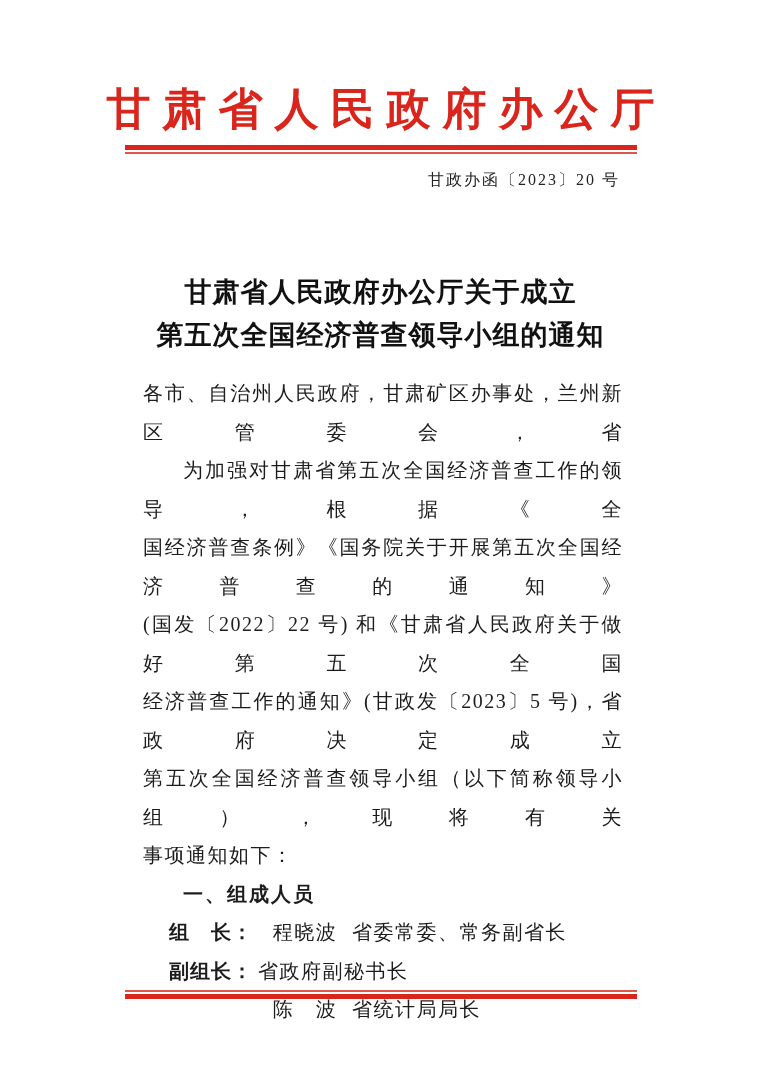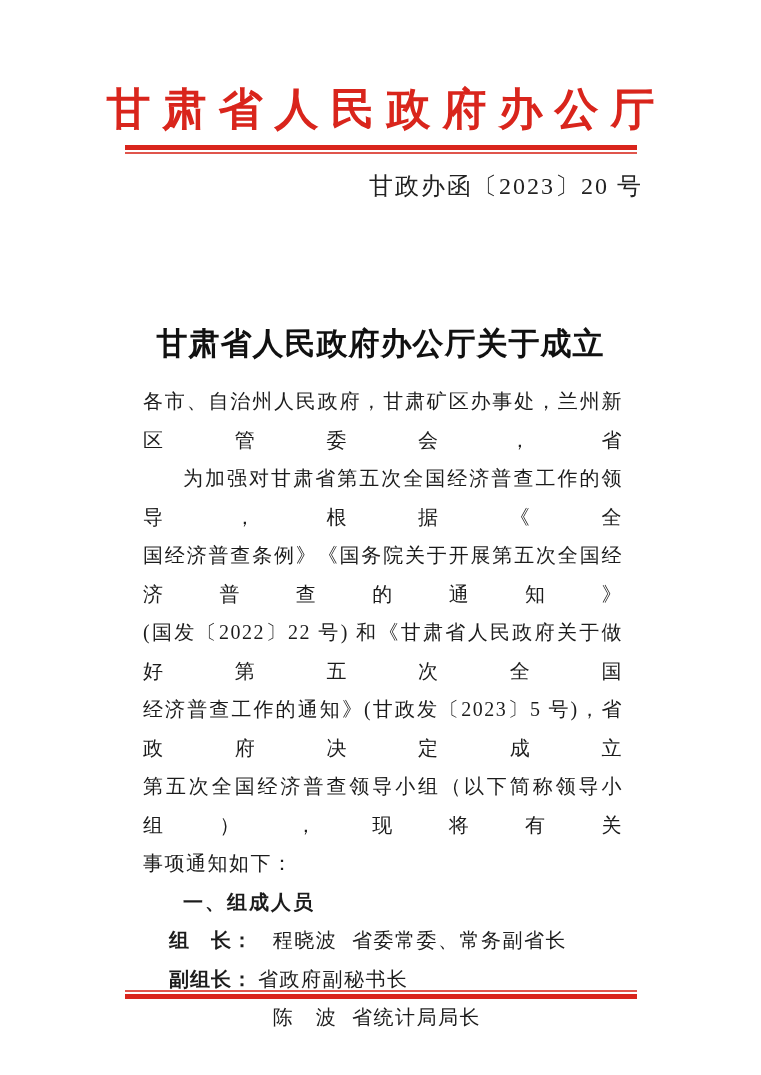--- a/index.html
+++ b/index.html
@@ -25,32 +25,32 @@
     letter-spacing: 12px;
     text-indent: 12px;
     font-family: "Liberation Serif", "DejaVu Serif", serif;
   }
   .rule-top { margin: 11px 69px 0 70px; }
   .rule-top .thick { height: 5px; background: #d9251c; }
   .rule-top .gap   { height: 2px; background: #ffffff; }
   .rule-top .thin  { height: 2px; background: #e0554c; }
 
   .doc-number {
-    margin: 16px 63px 0 88px;
+    margin: 16px 86px 0 88px;
     text-align: right;
-    font-size: 24px;
+    font-size: 16px;
     letter-spacing: 2px;
     color: #222;
   }
 
   
   .doc-title {
-    margin-top: 120px;
+    margin-top: 80px;
     text-align: center;
-    font-size: 31px;
+    font-size: 27px;
     line-height: 43px;
     font-weight: 700;
     letter-spacing: 1px;
     color: #111;
     font-family: "Liberation Serif", "DejaVu Serif", serif;
   }
 
   
   .body-text {
     margin: 17px 83px 0 88px;
@@ -97,20 +97,21 @@
   <div class="rule-top">
     <div class="thick"></div>
     <div class="gap"></div>
     <div class="thin"></div>
   </div>
 
   <div class="doc-number">甘政办函〔2023〕20 号</div>
 
   <div class="doc-title">
     <div>甘肃省人民政府办公厅关于成立</div>
+    <div>第五次全国经济普查领导小组的通知</div>
   </div>
 
   <div class="body-text">
     <div class="bl fill">各市、自治州人民政府，甘肃矿区办事处，兰州新区管委会，省</div>
     <div class="bl fill ind">为加强对甘肃省第五次全国经济普查工作的领导，根据《全</div>
     <div class="bl fill">国经济普查条例》《国务院关于开展第五次全国经济普查的通知》</div>
     <div class="bl fill">(国发〔2022〕22 号) 和《甘肃省人民政府关于做好第五次全国</div>
     <div class="bl fill">经济普查工作的通知》(甘政发〔2023〕5 号)，省政府决定成立</div>
     <div class="bl fill">第五次全国经济普查领导小组（以下简称领导小组），现将有关</div>
     <div class="bl">事项通知如下：</div>

